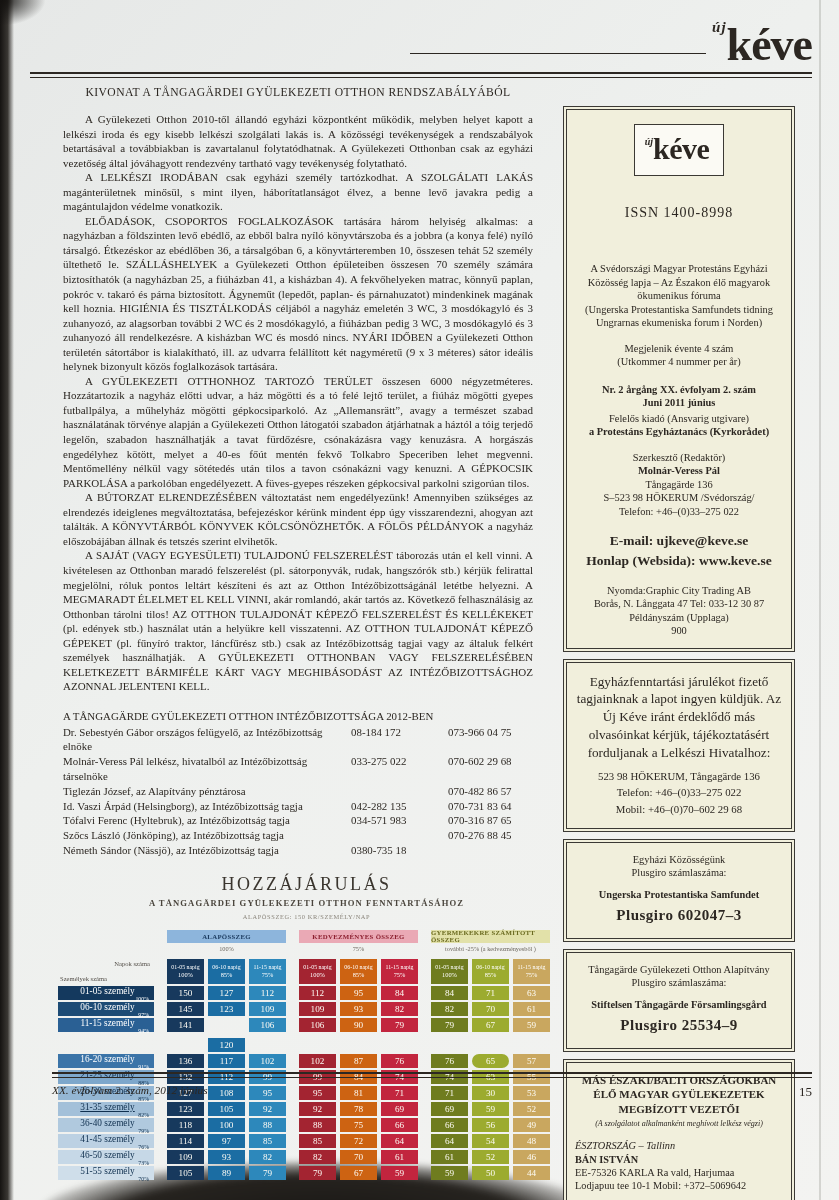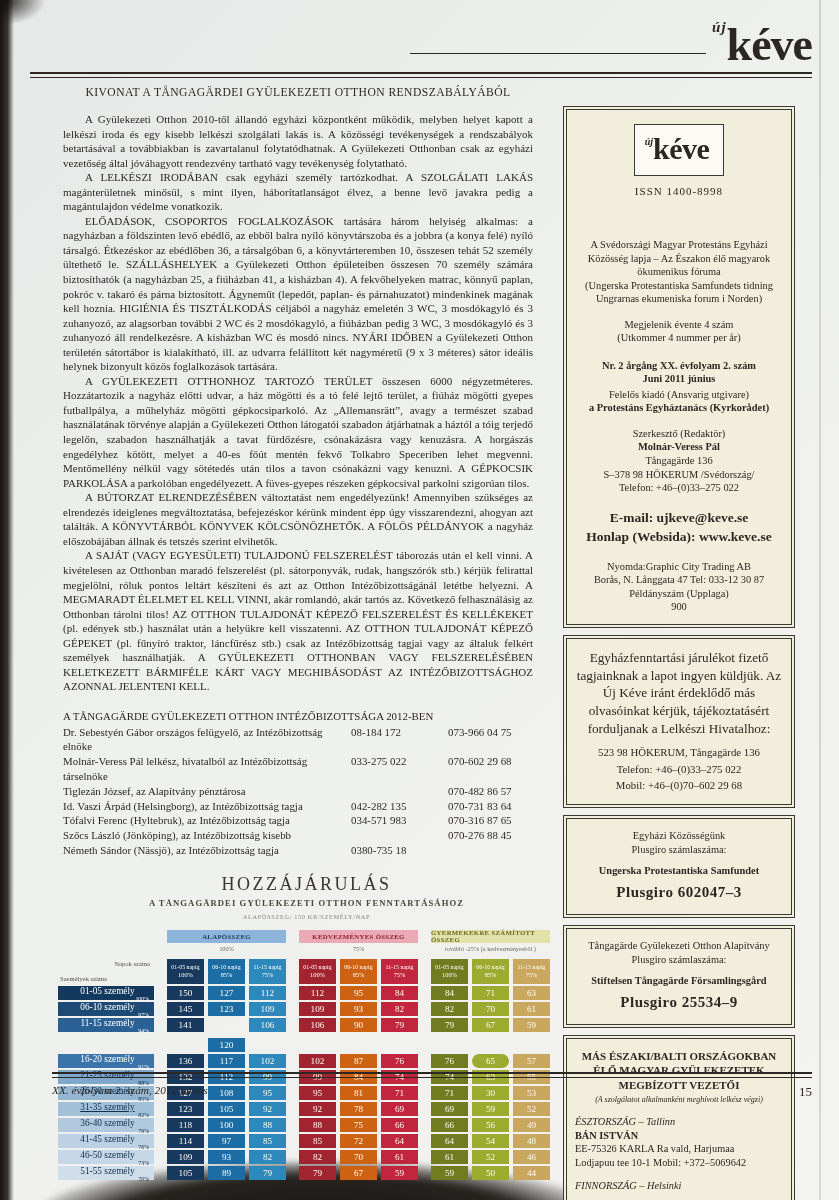--- a/index.html
+++ b/index.html
@@ -60,21 +60,21 @@
   .r-cells{width:119px;margin-left:13px;display:flex;gap:4px;}
   .cell{width:37px;height:14px;display:flex;align-items:center;justify-content:center;color:#fdfbf4;font-size:9.2px;}
 
   
   .sidebar{position:absolute;left:563px;top:106px;width:232px;}
   .sbox{border:4px double #3b3934;background:#f1efdc;box-sizing:border-box;text-align:center;
     padding:10px 8px;margin-bottom:7px;font-size:10.4px;line-height:1.3;}
   .sb-logo{display:inline-block;background:#fbfaf4;border:1px solid #3b3934;padding:4px 14px 7px 10px;margin-top:4px;}
   .sb-logo .uj{font-size:10px;font-weight:bold;font-style:italic;vertical-align:14px;}
   .sb-logo .keve{font-size:30px;font-weight:bold;letter-spacing:-.5px;}
-  .issn{margin-top:8px;font-size:11px;letter-spacing:1px;}
+  .issn{margin-top:28px;font-size:14px;letter-spacing:1px;}
   .desc{margin-top:40px;}
   .freq{margin-top:12px;}
   .issue{margin-top:14px;font-weight:bold;}
   .publ{margin-top:2px;}
   .editor{margin-top:12px;}
   .email{margin-top:13px;font-weight:bold;font-size:13.5px;line-height:1.45;}
   .printer{margin-top:13px;}
   .sub-big{font-size:13.2px;line-height:1.35;}
   .sub-addr{margin-top:6px;font-size:10.8px;line-height:1.55;}
   .pg-name{font-weight:bold;margin-top:8px;}
@@ -138,21 +138,21 @@
     <span class="name">Id. Vaszi Árpád (Helsingborg), az Intézőbizottság tagja</span>
     <span class="ph1">042-282 135</span>
     <span class="ph2">070-731 83 64</span>
   </div>
           <div class="member">
     <span class="name">Tófalvi Ferenc (Hyltebruk), az Intézőbizottság tagja</span>
     <span class="ph1">034-571 983</span>
     <span class="ph2">070-316 87 65</span>
   </div>
           <div class="member">
-    <span class="name">Szőcs László (Jönköping), az Intézőbizottság kisebb</span>
+    <span class="name">Szőcs László (Jönköping), az Intézőbizottság tagja</span>
     <span class="ph1"></span>
     <span class="ph2">070-276 88 45</span>
   </div>
           <div class="member">
     <span class="name">Németh Sándor (Nässjö), az Intézőbizottság tagja</span>
     <span class="ph1">0380-735 18</span>
     <span class="ph2"></span>
   </div>
         </div>
     </div>
@@ -465,21 +465,21 @@
       <div>(Ungerska Protestantiska Samfundets tidning Ungrarnas ekumeniska forum i Norden)</div>
       <div class="freq">Megjelenik évente 4 szám</div>
       <div>(Utkommer 4 nummer per år)</div>
       <div class="issue">Nr. 2 årgång XX. évfolyam 2. szám</div>
       <div style="font-weight:bold">Juni 2011 június</div>
       <div class="publ">Felelős kiadó (Ansvarig utgivare)</div>
       <div style="font-weight:bold">a Protestáns Egyháztanács (Kyrkorådet)</div>
       <div class="editor">Szerkesztő (Redaktör)</div>
       <div style="font-weight:bold">Molnár-Veress Pál</div>
       <div>Tångagärde 136</div>
-      <div>S–378 98  HÖKERUM /Svédország/</div>
+      <div>S–523 98  HÖKERUM /Svédország/</div>
       <div>Telefon:  +46–(0)33–275 022</div>
       <div class="email">
         <div>E-mail: ujkeve@keve.se</div>
         <div>Honlap (Websida): www.keve.se</div>
       </div>
       <div class="printer">Nyomda:Graphic City Trading AB</div>
       <div>Borås, N. Långgata 47 Tel: 033-12 30 87</div>
       <div>Példányszám (Upplaga)</div>
       <div>900</div>
     </div>

